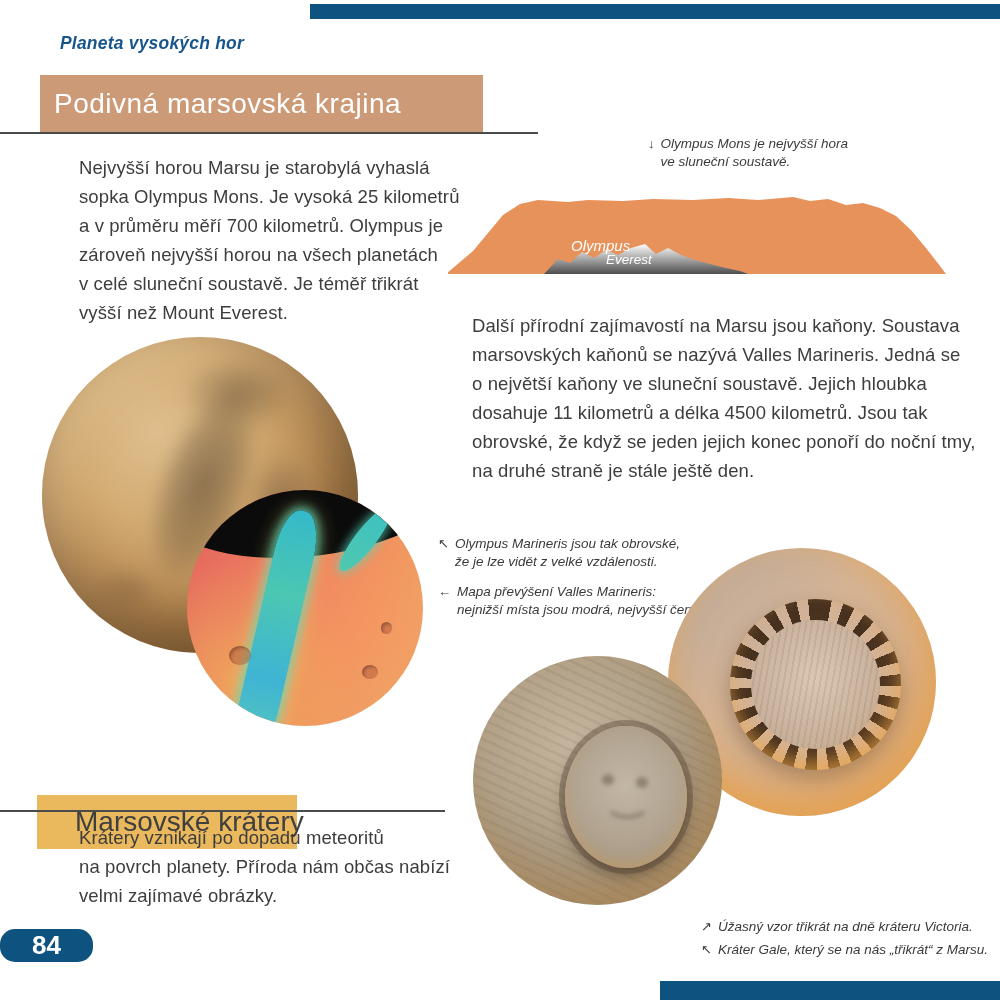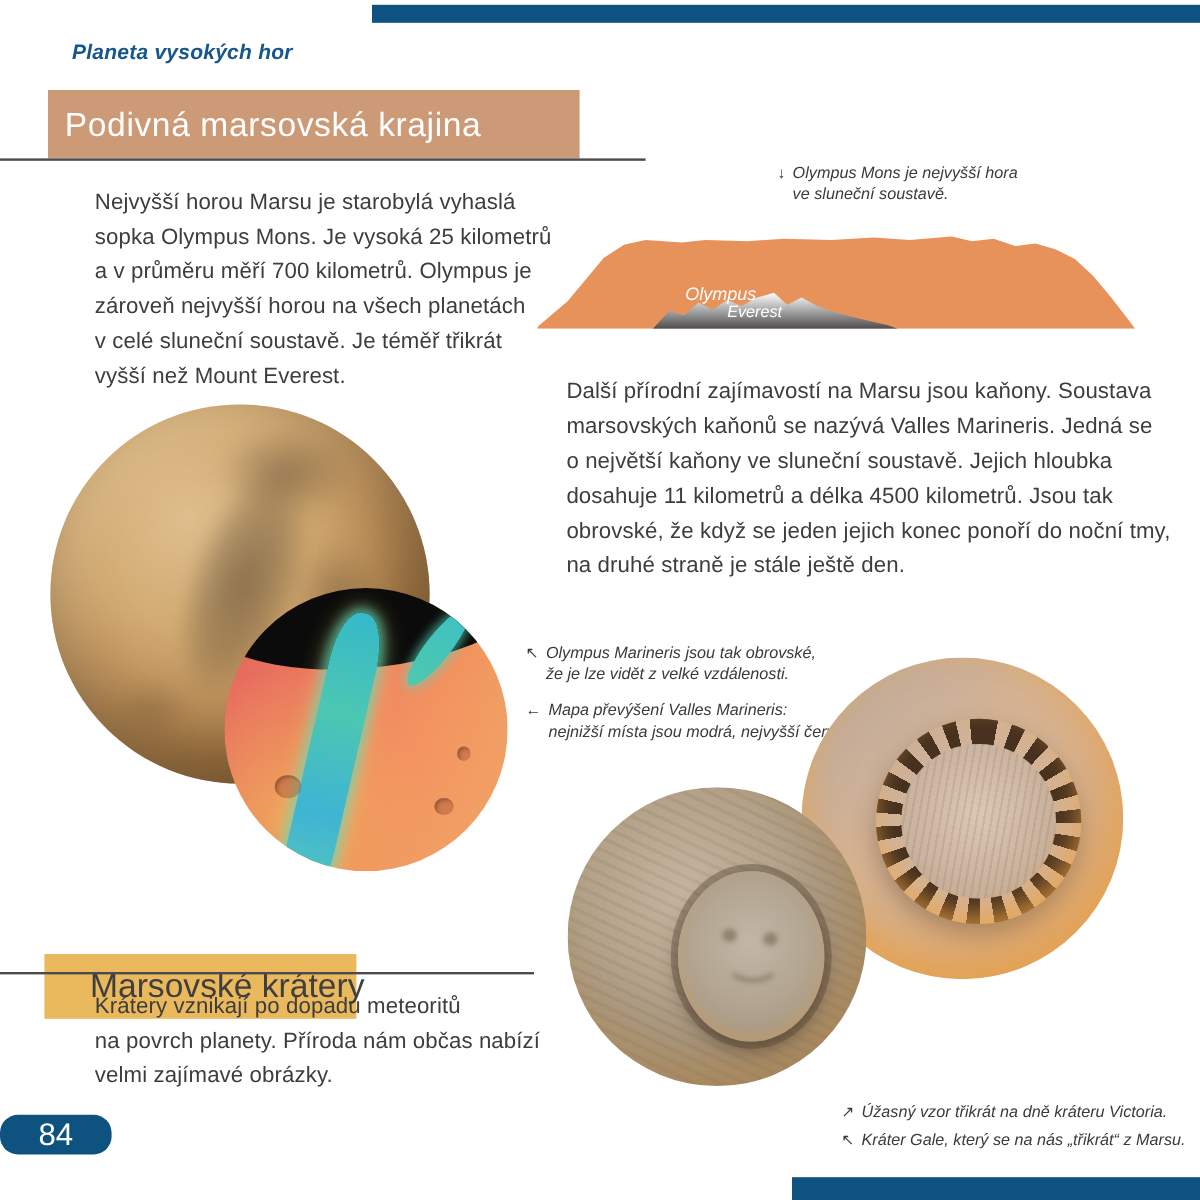--- a/index.html
+++ b/index.html
@@ -105,21 +105,21 @@
   .g-crater{position:absolute;left:37%;top:28%;width:49%;height:57%;border-radius:50%;
     background:radial-gradient(circle at 50% 42%, #c2b6a5 0%, #ad9f8b 65%, #9b8d78 100%);
     box-shadow:0 0 0 6px rgba(84,68,52,.4), 0 7px 14px rgba(55,42,30,.5), inset 0 -6px 12px rgba(220,160,80,.35);}
   .g-eye{position:absolute;width:10%;height:8%;border-radius:50%;
     background:rgba(108,94,74,.55);filter:blur(2px);}
   .g-smile{position:absolute;left:32%;top:42%;width:38%;height:24%;border-radius:50%;
     border:4px solid transparent;border-bottom-color:rgba(108,94,74,.5);
     box-sizing:border-box;filter:blur(2px);}
   .pagenum{
     left:0;top:929px;width:93px;height:33px;display:flex;align-items:center;
-    justify-content:center;color:#fff;font-size:26px;font-weight:400;border-radius:15px;
+    justify-content:center;color:#fff;font-size:26px;font-weight:700;border-radius:15px;
   }
 </style>
 </head>
 <body>
 
 <div class="page">
 
   <div class="abs bar" style="left:310px;top:4px;width:690px;height:15px;"></div>
 
   <div class="abs kicker">Planeta vysokých hor</div>

